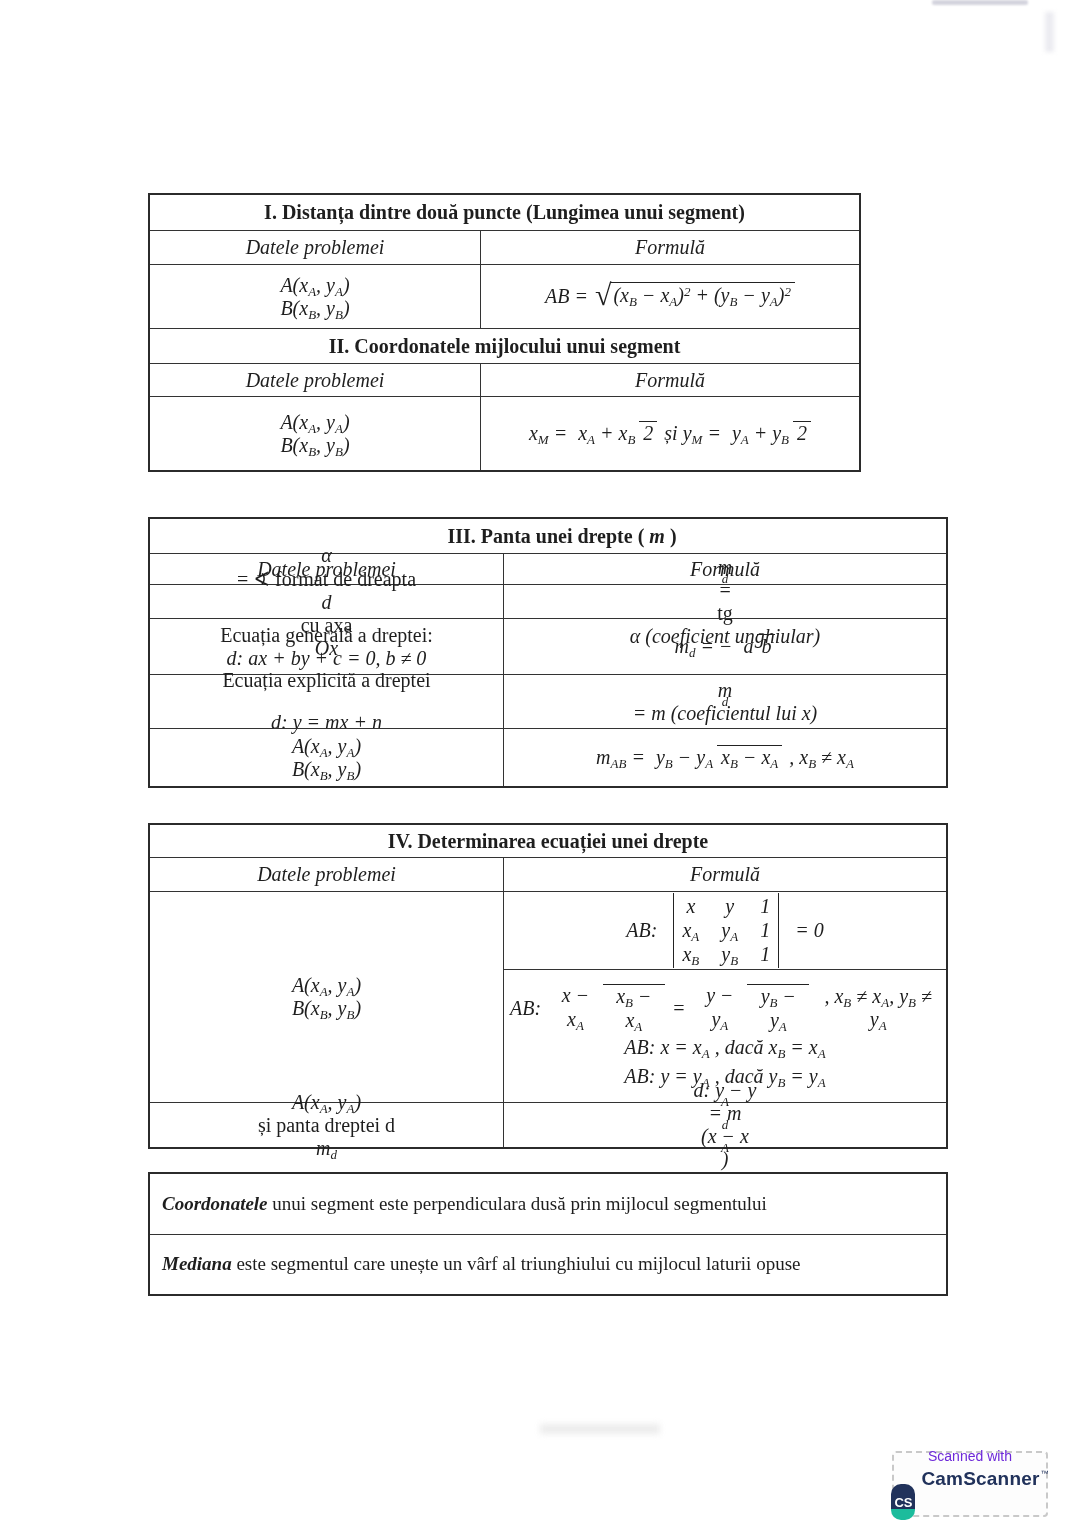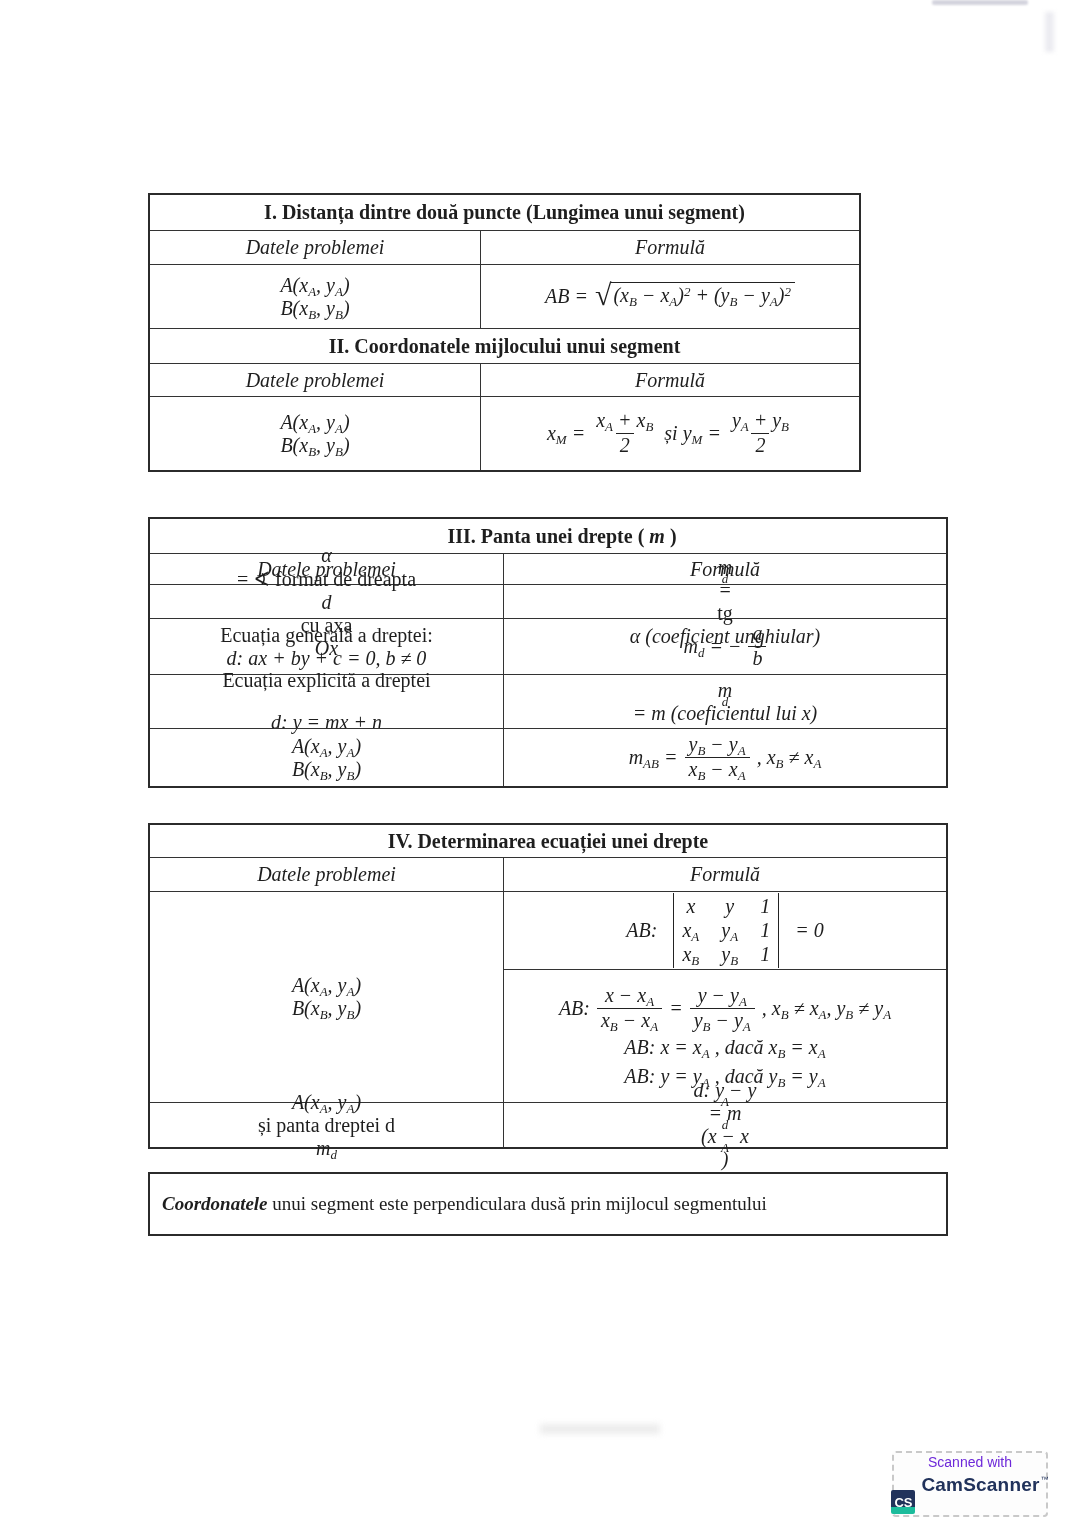--- a/index.html
+++ b/index.html
@@ -29,37 +29,37 @@
   .colstack{display:flex;flex-direction:column;}
   .colstack > .cell + .cell{border-top:1.6px solid #333;}
   .ital{font-style:italic;font-size:20px;}
   .txt{font-size:20px;}
   .math{font-style:italic;font-size:20px;}
   .math .up, .up{font-style:normal;}
   i{font-style:italic;}
   sub{font-size:13px;vertical-align:-4px;line-height:0;}
   sup{font-size:13px;vertical-align:6px;line-height:0;}
   .fline{display:flex;align-items:center;justify-content:center;gap:7px;}
-  .frac{display:inline-flex;flex-direction:column;align-items:center;line-height:1.18;vertical-align:middle;}
+  .frac{display:inline-flex;flex-direction:row;align-items:center;line-height:1.18;vertical-align:middle;}
   .frac .den{border-top:1.7px solid #222;}
   .frac .num, .frac .den{padding:0 4px;}
   .sqrt{display:inline-flex;align-items:flex-start;}
   .sqrt .rad{font-size:30px;line-height:1;font-style:normal;transform:translateY(-2px);}
   .sqrt-body{border-top:1.8px solid #222;padding:1px 4px 0 2px;}
   .det{border-left:1.8px solid #222;border-right:1.8px solid #222;padding:2px 8px;margin:0 9px;}
   .det-grid{display:grid;grid-template-columns:repeat(3,auto);column-gap:22px;row-gap:1px;font-style:italic;font-size:20px;text-align:center;}
   .lead{font-weight:bold;font-style:italic;}
   .remember{font-weight:bold;font-style:italic;font-size:20px;text-decoration:underline;text-underline-offset:4px;}
   .para{font-size:19px;line-height:1.38;}
 
   
   .badge{position:absolute;left:892px;top:1451px;width:156px;height:66px;border:2px dashed #c9c9c9;border-radius:4px;background:#fdfdfd;display:flex;flex-direction:column;align-items:center;justify-content:center;gap:2px;font-family:"Liberation Sans","DejaVu Sans",sans-serif;}
   .bline1{color:#6d28d9;font-size:14px;}
   .bline2{display:flex;align-items:flex-start;}
-  .cs-icon{width:24px;height:24px;border-radius:2px;background:linear-gradient(#21325b 0 70%,#1cbc9c 70% 100%);color:#fff;font-weight:bold;font-size:13px;display:inline-flex;align-items:center;justify-content:center;margin-top:18px;}
+  .cs-icon{width:24px;height:36px;border-radius:10px;background:linear-gradient(#21325b 0 70%,#1cbc9c 70% 100%);color:#fff;font-weight:bold;font-size:13px;display:inline-flex;align-items:center;justify-content:center;margin-top:18px;}
   .cs-name{color:#21325b;font-size:19px;font-weight:bold;margin-left:6px;letter-spacing:.2px;line-height:26px;}
   .tm{color:#21325b;font-size:8px;margin-left:1px;margin-top:3px;}
 </style>
 </head>
 <body>
 
 <div class="page">
 
   <div class="smudge1"></div>
   <div class="smudge2"></div>
@@ -243,20 +243,23 @@
       <div class="cell grow math">d: y − y<sub>A</sub> = m<sub>d</sub>(x − x<sub>A</sub>)</div>
     </div>
   </div>
 
   <div class="tbl" style="left:148px;top:1172px;width:800px;">
     <div class="row">
       <div class="colstack grow">
         <div class="cell tleft" style="height:60px;justify-content:center;">
           <div class="para"><span class="lead">Coordonatele</span><span> unui segment este perpendiculara dusă prin mijlocul segmentului</span></div>
         </div>
+        <div class="cell tleft" style="height:60px;justify-content:center;">
+          <div class="para"><span class="lead">Mediana</span><span> este segmentul care unește un vârf al triunghiului cu mijlocul laturii opuse</span></div>
+        </div>
       </div>
     </div>
   </div>
 
   <div class="badge">
     <div class="bline1">Scanned with</div>
     <div class="bline2">
       <span class="cs-icon">CS</span>
       <span class="cs-name">CamScanner</span>
       <span class="tm">™</span>

